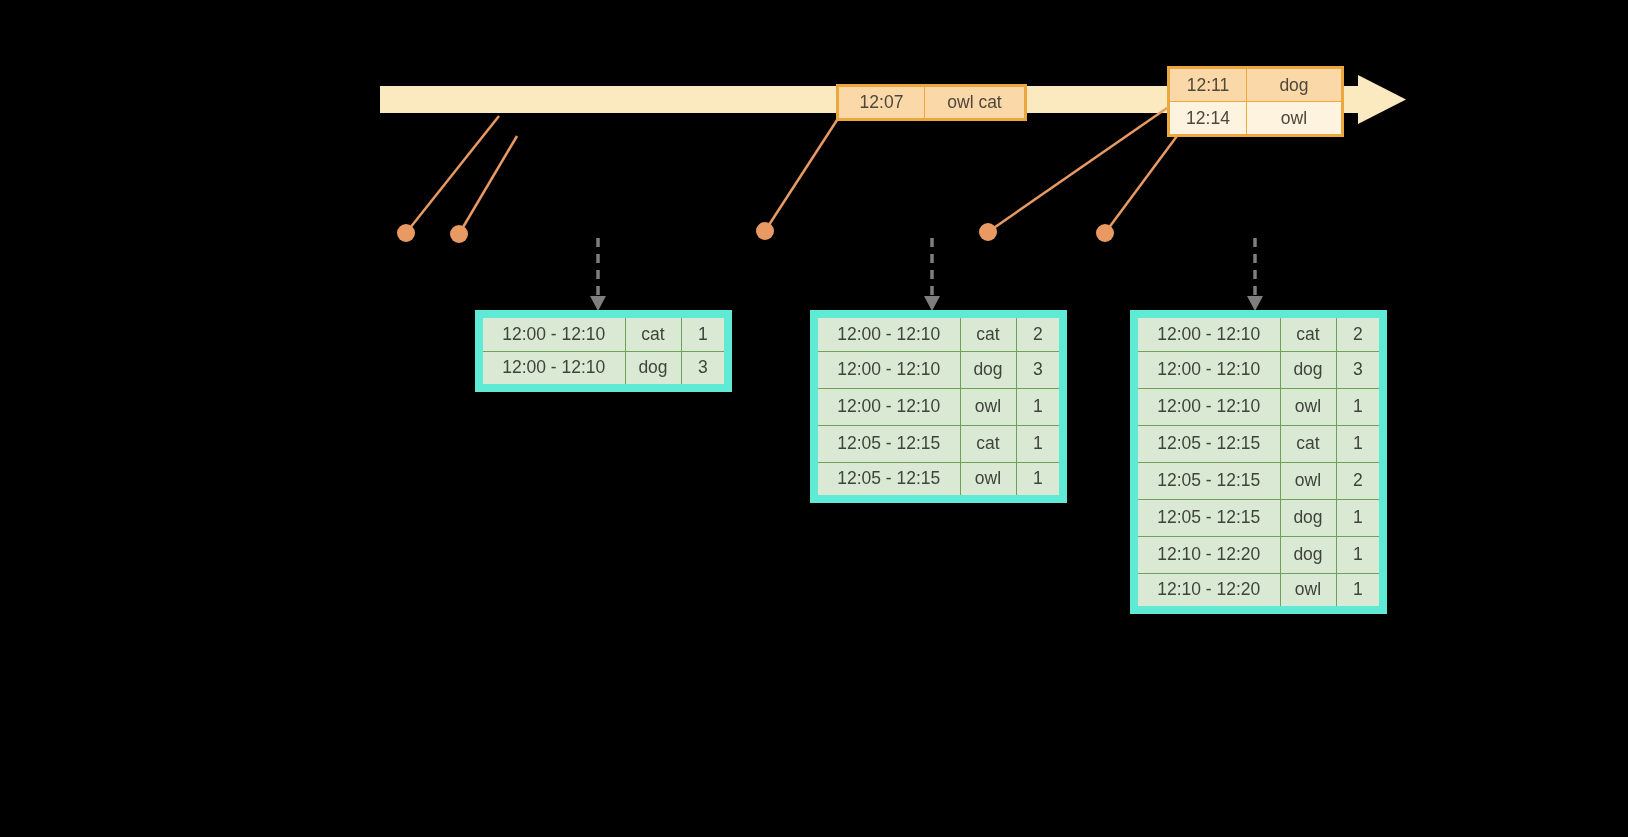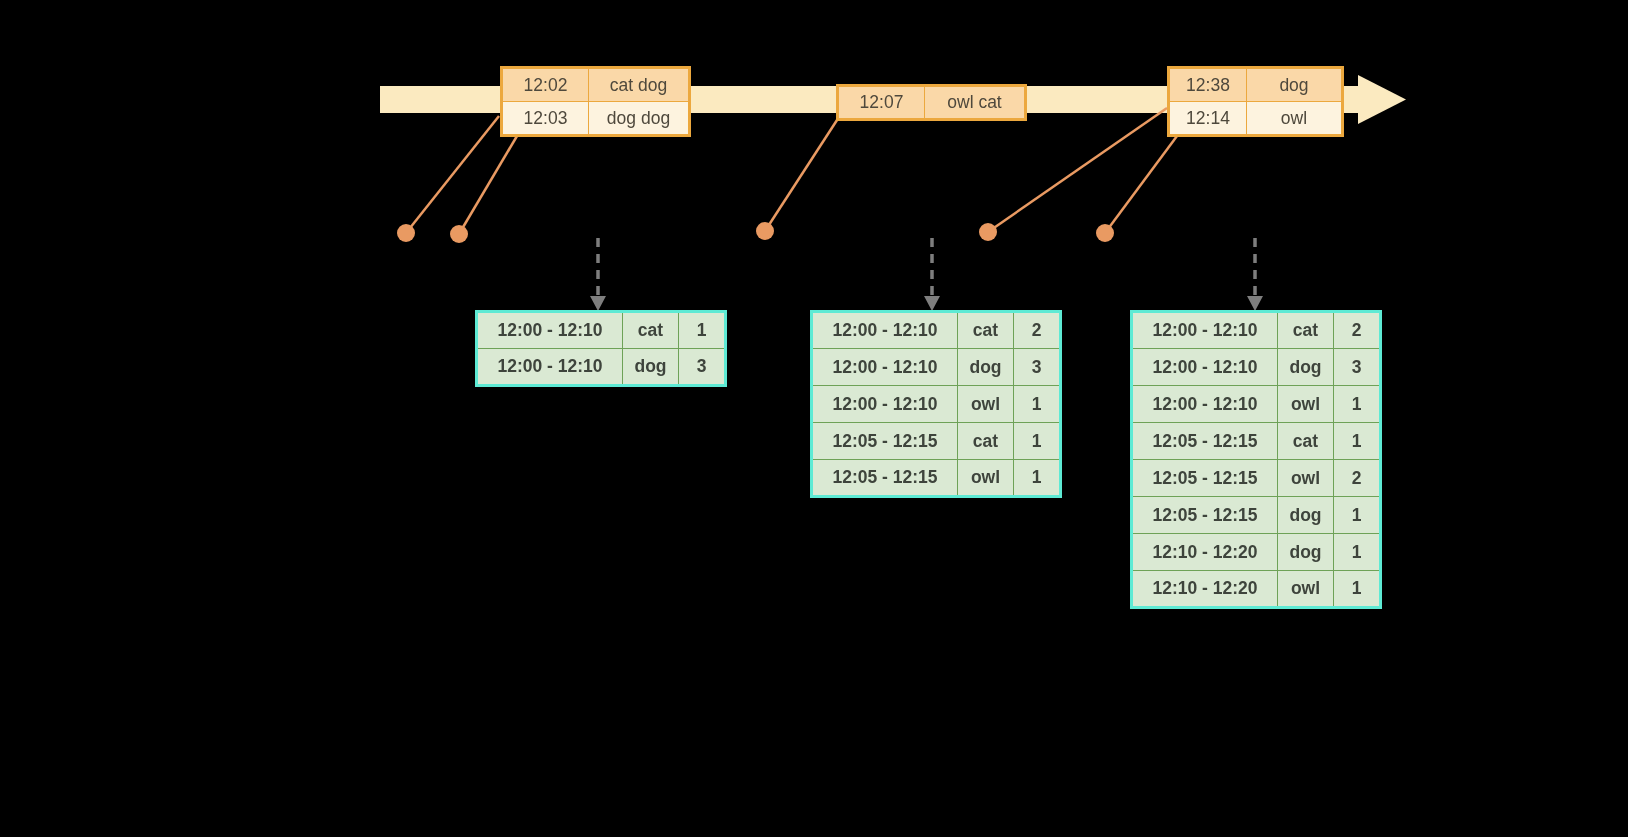--- a/index.html
+++ b/index.html
@@ -28,21 +28,21 @@
     padding: 0 4px;
   }
   .event-table td.c-time  { width: 87px; }
   .event-table td.c-words { width: 101px; }
   .event-table.et3 td.c-time  { width: 78px; }
   .event-table.et3 td.c-words { width: 96px; }
   .row-dark td  { background: #FAD8A8; }
   .row-light td { background: #FDF3DF; }
 
   
-  .result-table { border: 3px solid #5eead4; font-weight: bold; }
+  .result-table { border: 8px solid #5eead4; }
   .result-table td {
     border: 1.5px solid #6EA257;
     background: #DAE9D3;
     text-align: center;
     vertical-align: middle;
     font-size: 17.5px;
     color: #3E443C;
     height: 37px;
     padding: 0 4px;
   }
@@ -75,46 +75,34 @@
     <line x1="598" y1="238" x2="598" y2="296" stroke="#7E7E7E" stroke-width="3.5" stroke-dasharray="9 7"></line>
     <polygon points="590,296 606,296 598,311" fill="#7E7E7E"></polygon>
 
     <line x1="932" y1="238" x2="932" y2="296" stroke="#7E7E7E" stroke-width="3.5" stroke-dasharray="9 7"></line>
     <polygon points="924,296 940,296 932,311" fill="#7E7E7E"></polygon>
 
     <line x1="1255" y1="238" x2="1255" y2="296" stroke="#7E7E7E" stroke-width="3.5" stroke-dasharray="9 7"></line>
     <polygon points="1247,296 1263,296 1255,311" fill="#7E7E7E"></polygon>
   </svg>
 
-  <table class="diagram event-table" style="left:500px; top:66px;">
-    <tbody>
-        <tr class="row-dark">
-      <td class="c-time">12:02</td>
-      <td class="c-words">cat dog</td>
-    </tr>
-    <tr class="row-light">
-      <td class="c-time">12:03</td>
-      <td class="c-words">dog dog</td>
-    </tr>
-  </tbody>
-    </table>
 
   <table class="diagram event-table" style="left:836px; top:84px;padding-left:24px;">
     <tbody>
         <tr class="row-dark">
       <td class="c-time">12:07</td>
       <td class="c-words">owl cat</td>
     </tr>
   </tbody>
     </table>
 
   <table class="diagram event-table et3" style="left:1167px; top:66px;">
     <tbody>
         <tr class="row-dark">
-      <td class="c-time">12:38</td>
+      <td class="c-time">12:11</td>
       <td class="c-words">dog</td>
     </tr>
     <tr class="row-light">
       <td class="c-time">12:14</td>
       <td class="c-words">owl</td>
     </tr>
   </tbody>
     </table>
 
   <table class="diagram result-table" style="left:475px; top:310px;">

